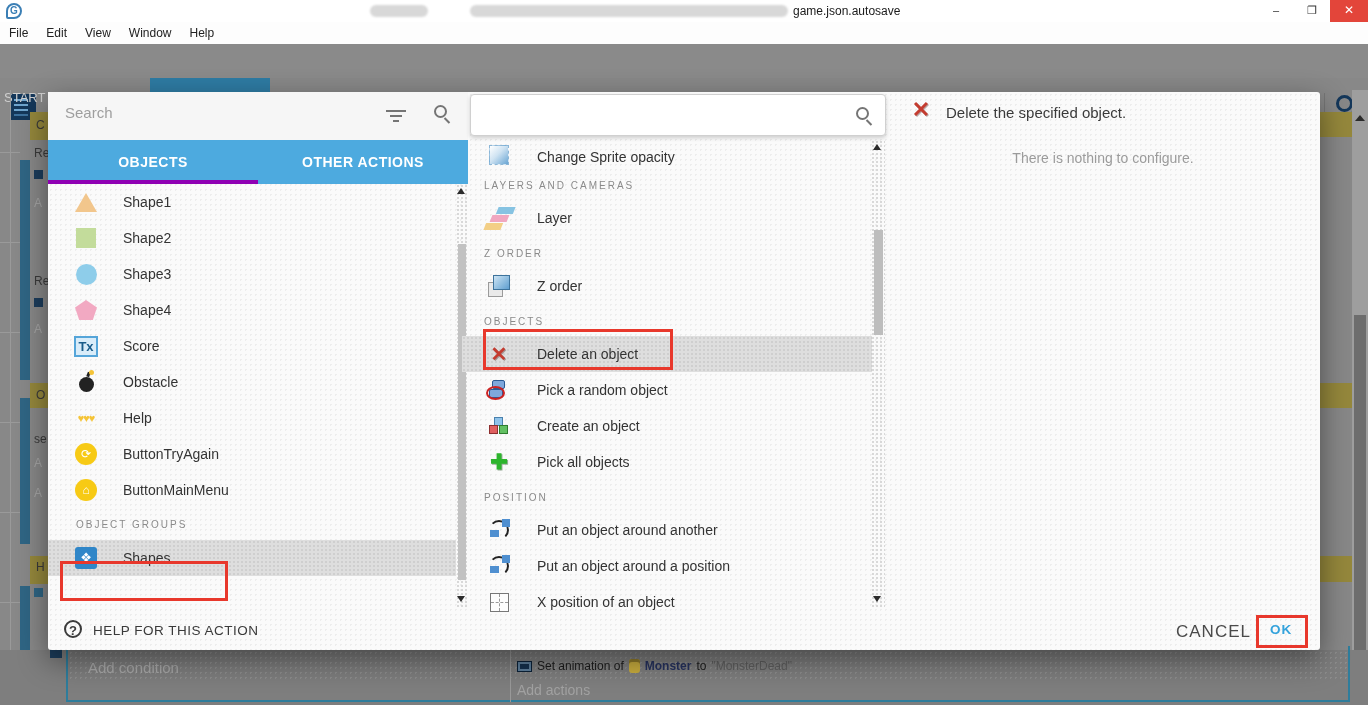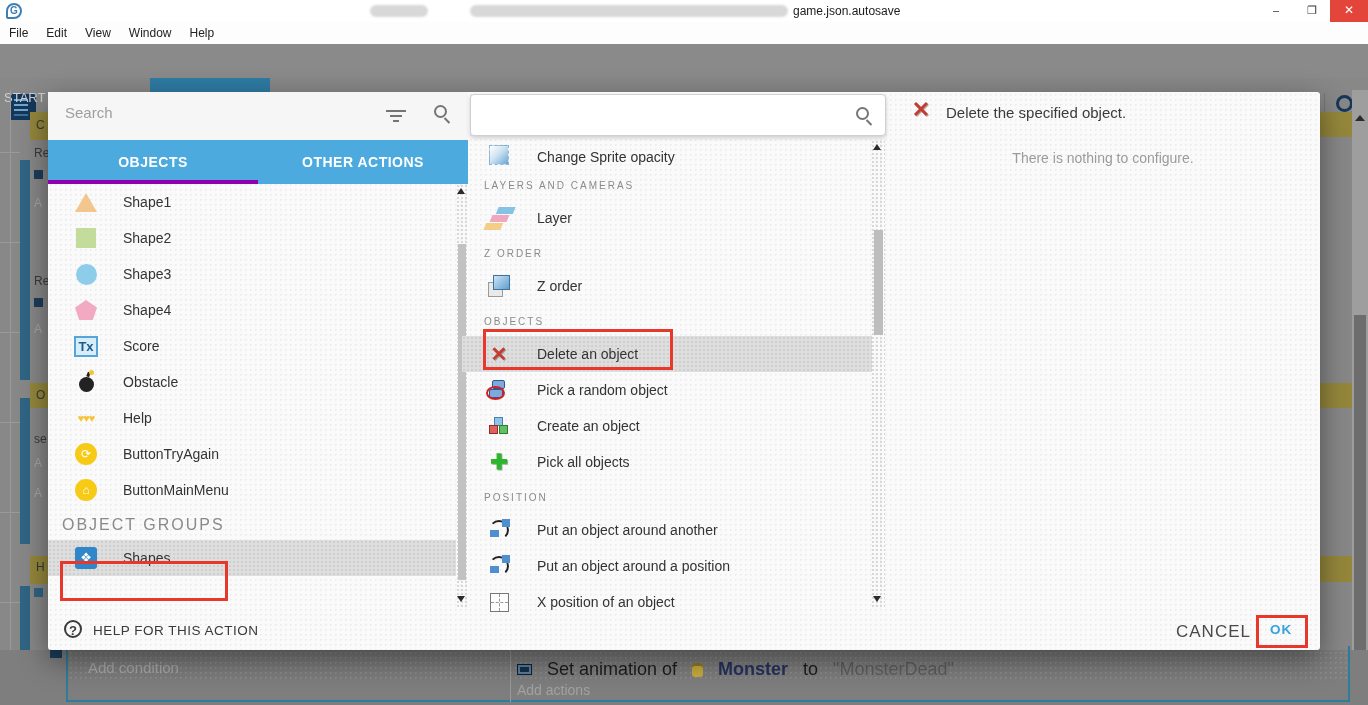--- a/index.html
+++ b/index.html
@@ -62,21 +62,21 @@
   .ry { position:absolute; left:1320px; width:32px; background:#95883c; }
   .bg-scrollbar { position:absolute; left:1352px; top:90px; width:16px; height:615px; background:#9e9e9e; }
   .bg-thumb { position:absolute; left:1354px; top:315px; width:12px; height:373px; background:#6d6d6d; }
   .tri-up, .tri-dn { width:0; height:0; border-left:5px solid transparent; border-right:5px solid transparent; position:absolute; }
   .tri-up { border-bottom:6px solid #2b2b2b; }
   .tri-dn { border-top:6px solid #2b2b2b; }
   .sel-teal { position:absolute; left:66px; top:646px; width:1284px; height:56px;
     border:2px solid #2e7d9c; border-top:none; }
   .addcond { position:absolute; left:88px; top:659px; font-size:15px; color:#a9a9a9; }
   .ev-divider { position:absolute; left:510px; top:650px; width:1px; height:52px; background:#999; }
-  .action-row { position:absolute; left:517px; top:659px; font-size:18px; color:#1c1c1c; display:flex; align-items:center; gap:15px; }
+  .action-row { position:absolute; left:517px; top:659px; font-size:12px; color:#1c1c1c; display:flex; align-items:center; gap:5px; }
   .film-ic { width:15px; height:11px; background:#15314e; border:1px solid #0c2238; box-shadow:inset 0 0 0 2px #5d7e9b; }
   .monster-ic { width:11px; height:14px; background:#c9ad3e; border-radius:3px; box-shadow:inset 0 3px 0 #8f7a2a; }
   .obj-bold { font-weight:bold; color:#26325e; }
   .anim-val { color:#5e5e5e; }
   .addact { position:absolute; left:517px; top:682px; font-size:14px; color:#a2a2a2; }
   .cond-frag-ic { position:absolute; left:50px; top:648px; width:12px; height:10px; background:#1c3d5c; }
 
   
   .dialog { position:absolute; left:48px; top:92px; width:1272px; height:558px; background:#fafafa;
     border-radius:3px; box-shadow:0 10px 30px rgba(0,0,0,.45);
@@ -91,21 +91,21 @@
   .mag { width:13px; height:13px; border:2px solid #757575; border-radius:50%; position:absolute; }
   .mag::after { content:""; position:absolute; left:10px; top:10px; width:2px; height:7px; background:#757575; transform:rotate(-45deg); }
 
   .tabsbar { position:absolute; left:0; top:48px; width:420px; height:44px; background:#4daadf; display:flex; }
   .tab { flex:1; text-align:center; line-height:44px; color:#fff; font-size:14px; font-weight:bold; letter-spacing:.5px; position:relative; }
   .tab.active::after { content:""; position:absolute; left:0; bottom:0; width:100%; height:4px; background:#8f00b3; }
 
   .llist { position:absolute; left:0; top:92px; width:408px; }
   .lrow { height:36px; display:flex; align-items:center; padding-left:26px; gap:25px; }
   .lrow .lbl, .mrow .lbl { font-size:14px; color:#333; }
-  .lheader { height:32px; line-height:34px; padding-left:14px; font-size:16px; color:#8a8a8a; letter-spacing:2px; }
+  .lheader { height:32px; line-height:34px; padding-left:28px; font-size:10px; color:#8a8a8a; letter-spacing:2px; }
   .selrow { background:#dedede; background-image:radial-gradient(#cfcfcf 1px, transparent 1px); background-size:4px 4px; }
   .ic { width:24px; display:flex; justify-content:center; align-items:center; flex:none; }
 
   
   .i-tri { width:0; height:0; border-left:11px solid transparent; border-right:11px solid transparent; border-bottom:19px solid #f2c68c; }
   .i-sq { width:20px; height:20px; background:#c3dc9b; }
   .i-circ { width:21px; height:21px; border-radius:50%; background:#8ecdea; }
   .i-penta { width:22px; height:20px; background:#f2a9c2; clip-path:polygon(50% 0,100% 38%,81% 100%,19% 100%,0 38%); }
   .i-text { width:45px; height:21px; background:#d9ecf9; border:2px solid #55a5d9; color:#1a5c8a;
     font-family:Liberation Sans, sans-serif; font-weight:bold; font-size:13px; line-height:17px; text-align:center; }

